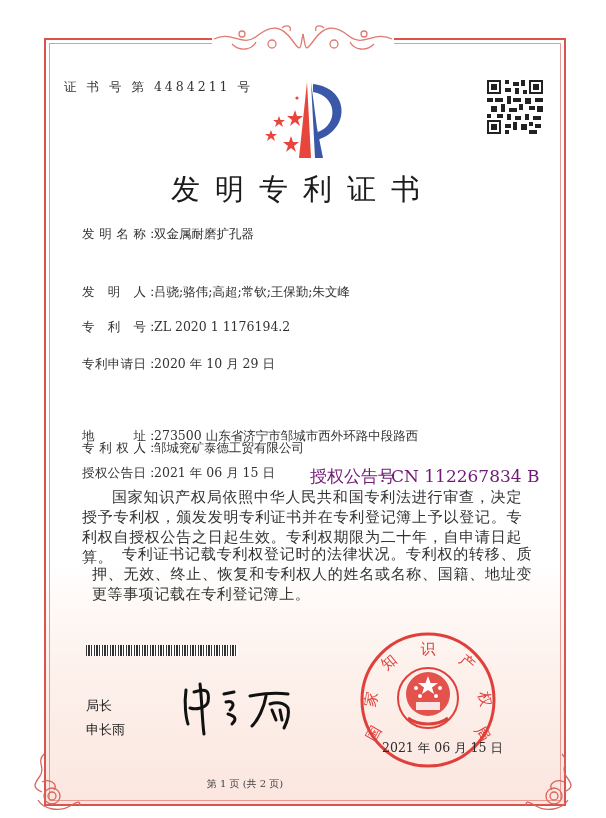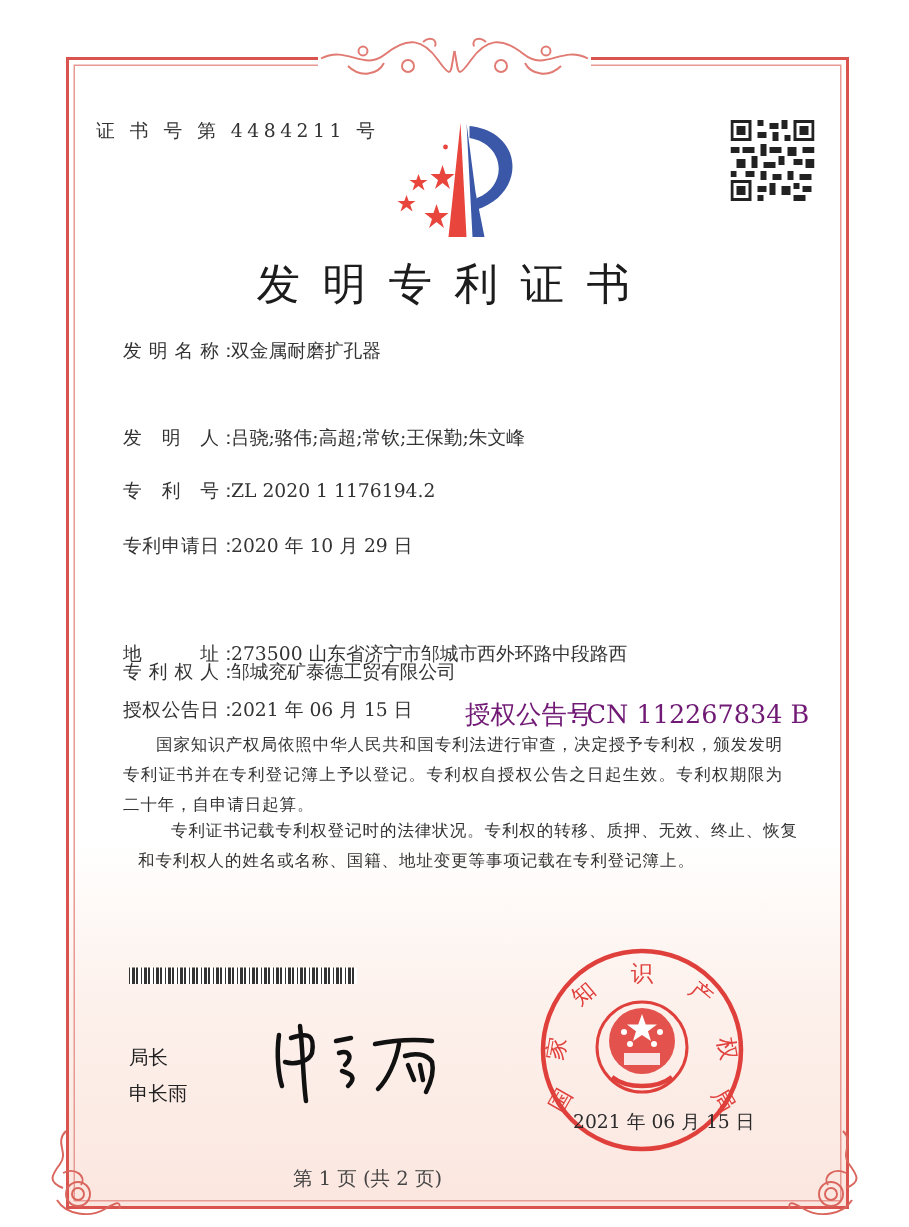--- a/index.html
+++ b/index.html
@@ -41,39 +41,39 @@
   .field { position: absolute; left: 82px; font-size: 12.5px; color: #333; white-space: nowrap; }
   .field .lbl { display: inline-block; width: 64px; text-align-last: justify; text-align: justify; margin-right: 0; }
   .field .colon { display: inline-block; width: 8px; }
   .field .val { display: inline-block; }
   .f1 { top: 226px; } .f2 { top: 284px; } .f3 { top: 319px; } .f4 { top: 356px; text-decoration: underline; }
   .f5 { top: 392px; margin-top: 48px; } .f6 { top: 428px; } .f7 { top: 465px; }
   .f7b { position: absolute; left: 310px; top: 465px; font-size: 17px; color: #701a75; white-space: nowrap; }
   .f7b .lbl { display: inline-block; width: 64px; text-align-last: justify; text-align: justify; }
 
   .body-text {
-    position: absolute; left: 82px; width: 440px; font-size: 11px; line-height: 20px; color: #333;
+    position: absolute; left: 82px; width: 440px; font-size: 15px; line-height: 20px; color: #333;
     text-align: justify; letter-spacing: 0.6px;
   }
   .p1 { top: 487px; text-indent: 2em; }
   .p2 { top: 544px; text-indent: 2em; margin-left: 10px; }
 
   .barcode {
     position: absolute; left: 86px; top: 645px; width: 152px; height: 11px;
     background: repeating-linear-gradient(to right, #333 0 1px, #fff 1px 2px, #333 2px 4px, #fff 4px 5px, #333 5px 6px, #fff 6px 8px);
   }
   .director { position: absolute; left: 86px; top: 694px; font-family: "DejaVu Sans", "Liberation Sans", sans-serif; font-size: 13px; line-height: 24px; color: #222; }
   .signature { position: absolute; left: 180px; top: 680px; width: 130px; height: 56px; }
 
   .stamp { position: absolute; left: 358px; top: 632px; width: 140px; height: 140px; }
   .stamp-date {
     position: absolute; left: 382px; top: 740px; font-size: 12.5px; color: #2b2b2b; white-space: nowrap;
   }
   .pager {
-    position: absolute; left: 0; width: 490px; top: 777px; text-align: center; font-size: 13px; color: #444;
+    position: absolute; left: 0; width: 490px; top: 777px; text-align: center; font-size: 10px; color: #444;
   }
 </style>
 </head>
 <body>
 
 <div class="page-bg"></div>
 <div class="frame-outer"></div>
 <div class="frame-inner"></div>
 
 <svg class="ornament" viewBox="0 0 182 34">

